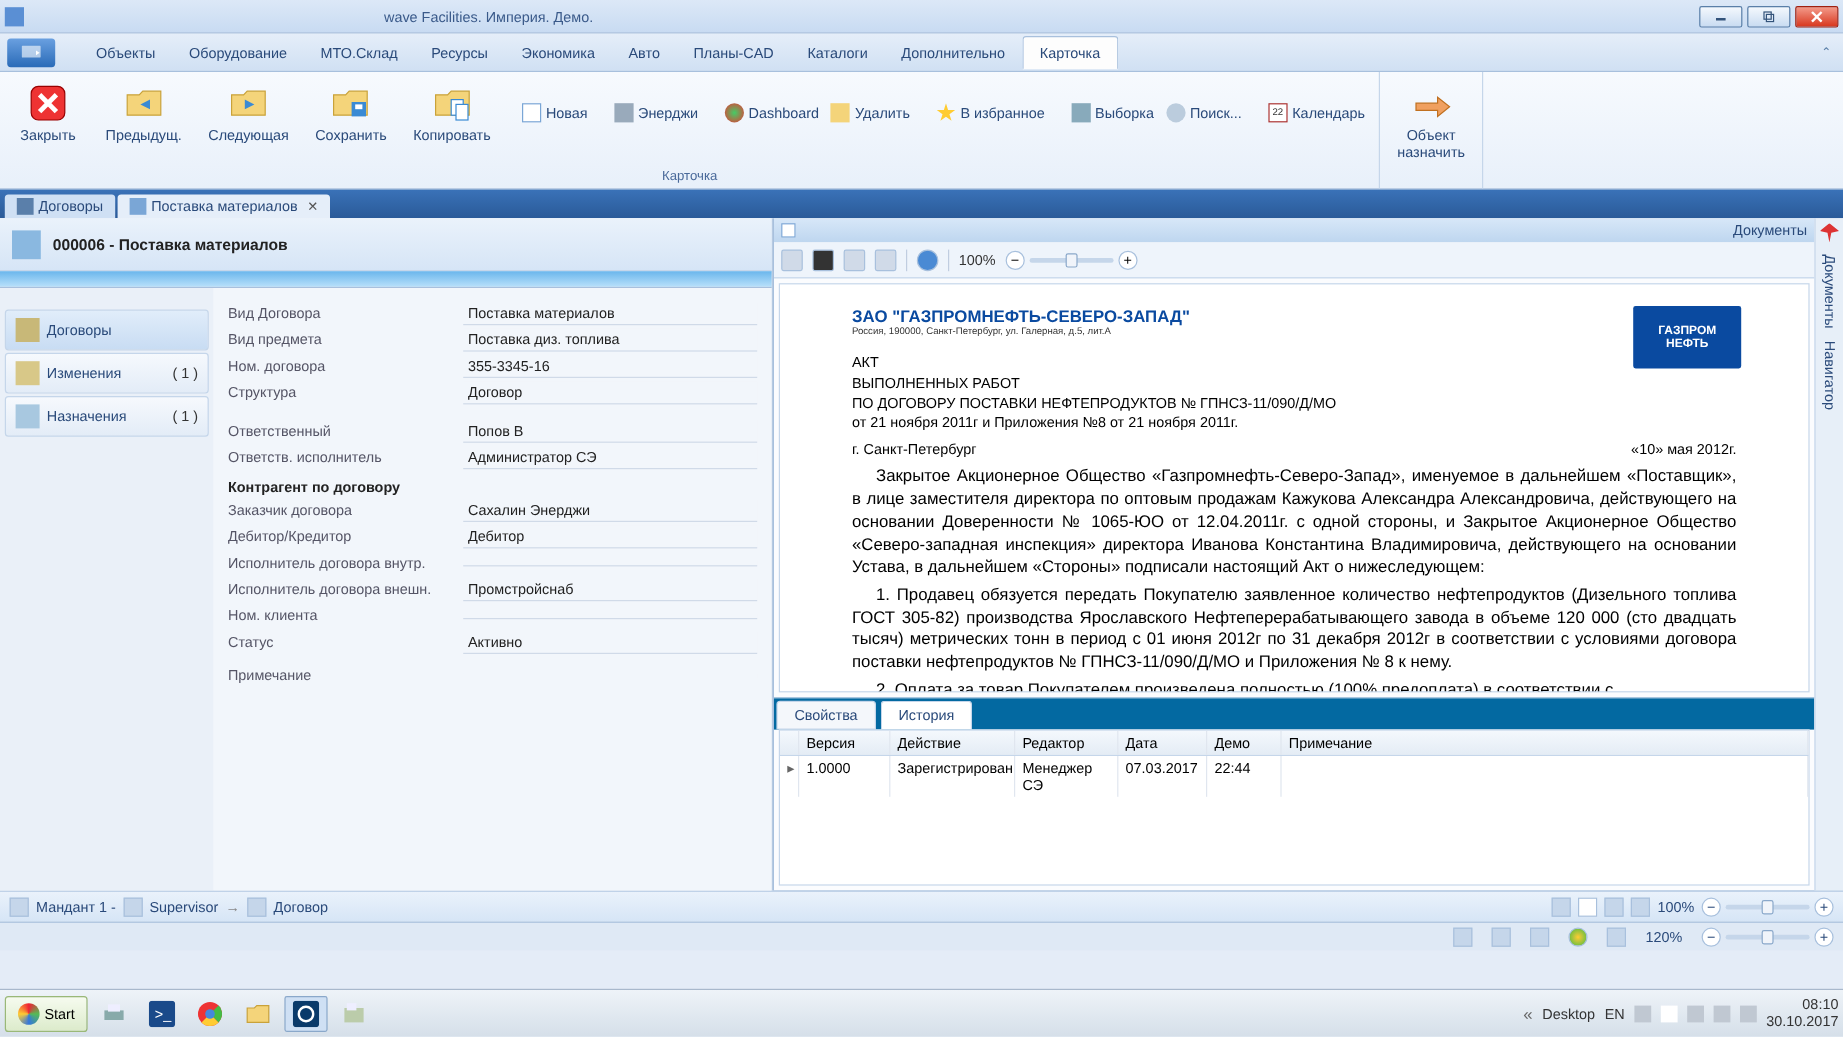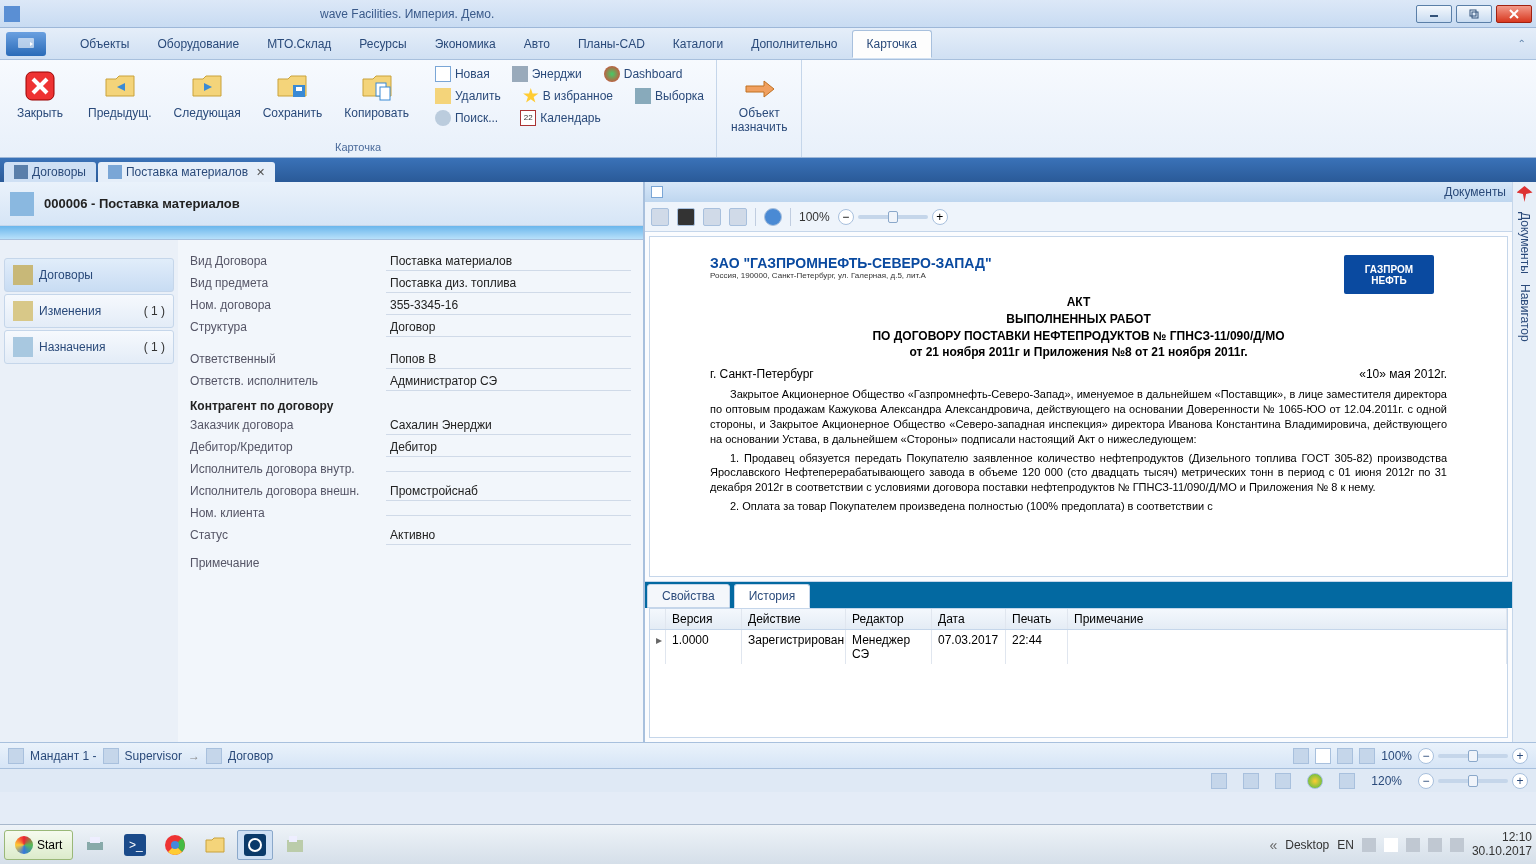--- a/index.html
+++ b/index.html
@@ -24,21 +24,21 @@
 
 
 .ribbon { height: 98px; background: linear-gradient(#f7fafe,#e8f0fa); border-bottom: 1px solid #9db7d8; display: flex; }
 .ribbon-group { border-right: 1px solid #c5d6ea; padding: 4px 8px; display:flex; flex-direction:column; }
 .ribbon-group .label { text-align: center; color: #4a6a9a; font-size: 11px; margin-top:auto; }
 .big-btns { display: flex; gap: 10px; }
 .big-btn { display: flex; flex-direction: column; align-items: center; gap: 2px; padding: 4px 6px; cursor: pointer; min-width:64px; }
 .big-btn .ico { width: 36px; height: 36px; display:flex; align-items:center; justify-content:center; }
 .big-btn .ico svg { width: 34px; height: 34px; }
 .big-btn span { color: #2a4a7a; }
-.small-btns { display: flex; flex-direction: column; gap: 2px; margin-left:6px; }
+.small-btns { display: flex; flex-direction: row; gap: 2px; margin-left:6px; }
 .small-row { display:flex; gap:14px; }
 .small-btn { display: flex; align-items: center; gap: 4px; padding: 2px 4px; cursor:pointer; }
 .small-btn .si { width: 16px; height: 16px; }
 .small-btn span { color: #2a4a7a; }
 
 
 .doctabs { height: 24px; background: linear-gradient(#3a72b8,#2a5a98); display: flex; align-items: flex-end; padding: 0 4px; }
 .doctab { background: #cfe0f4; padding: 3px 10px; border-radius: 3px 3px 0 0; margin-right: 2px; display:flex; align-items:center; gap:4px; color:#2a4a7a; cursor:pointer; }
 .doctab.active { background: #e5eef9; }
 .doctab .ti { width:14px; height:14px; }
@@ -70,26 +70,26 @@
 .preview-head .txt { margin-left:auto; }
 .preview-tools { height:30px; background:#eef4fb; border-bottom:1px solid #c5d6ea; display:flex; align-items:center; padding:0 6px; gap:8px; }
 .preview-tools .pt { width:18px; height:18px; background:#d0dae8; border:1px solid #a8c0dd; border-radius:2px; }
 .preview-tools .sep { width:1px; height:18px; background:#c0cde0; }
 .preview-tools .zoom { color:#333; }
 .zoom-ctrl { display:flex; align-items:center; gap:4px; }
 .zoom-ctrl .zb { width:16px;height:16px;border:1px solid #a8c0dd;border-radius:8px;display:flex;align-items:center;justify-content:center;background:#fff;}
 .zoom-ctrl .track { width:70px; height:4px; background:#c5d6ea; border-radius:2px; position:relative; }
 .zoom-ctrl .thumb { width:10px;height:12px;background:#f0f4fa;border:1px solid #8aa8ca;border-radius:2px;position:absolute;left:30px;top:-4px;}
 .doc-preview { flex:1; background:#fff; border:1px solid #c5d6ea; margin:4px; padding:18px 60px 10px 60px; overflow:hidden; font-family: "Times New Roman", serif; position:relative; }
-.doc-preview .logo { position:absolute; right:73px; top:18px; width:90px; height:39px; background:#0a4aa0; color:#fff; display:flex; align-items:center; justify-content:center; font-weight:bold; font-size:10px; border-radius:2px; }
+.doc-preview .logo { position:absolute; right:56px; top:18px; width:90px; height:52px; background:#0a4aa0; color:#fff; display:flex; align-items:center; justify-content:center; font-weight:bold; font-size:10px; border-radius:2px; }
 .doc-preview h2 { color:#0a4aa0; font-size:14px; font-weight:bold; }
 .doc-preview .addr { font-size:8px; color:#333; margin-bottom:14px;}
-.doc-preview .act { text-align:center; font-size:9px; font-weight:bold; line-height:1.4; }
+.doc-preview .act { text-align:left; font-size:9px; font-weight:normal; line-height:1.4; }
 .doc-preview .row2 { display:flex; justify-content:space-between; font-size:9px; margin:6px 0; }
-.doc-preview p { font-size:11px; text-align:justify; text-indent:20px; margin-bottom:4px; line-height:1.35; }
+.doc-preview p { font-size:14px; text-align:justify; text-indent:20px; margin-bottom:4px; line-height:1.35; }
 
 .sub-tabs { display:flex; background:#0369a1; border-top:1px solid #c5d6ea; }
 .sub-tab { padding:4px 14px; border:1px solid #c5d6ea; background:#f4f7fb; margin:2px 2px 0 2px; border-radius:3px 3px 0 0; color:#2a4a7a; cursor:pointer; }
 .sub-tab.sel { background:#fff; border-bottom:1px solid #fff; }
 
 .history-grid { height:130px; background:#fff; border:1px solid #c5d6ea; margin:0 4px 4px 4px; }
 .hg-head { display:flex; background:linear-gradient(#f4f8fd,#e4ecf5); border-bottom:1px solid #c5d6ea; }
 .hg-head div, .hg-row div { padding:3px 6px; border-right:1px solid #e0e6ef; }
 .hg-row { display:flex; }
 .c-marker{width:16px;text-align:center;color:#666;}
@@ -415,21 +415,21 @@
         <div class="sub-tab">Свойства</div>
         <div class="sub-tab sel">История</div>
       </div>
       <div class="history-grid">
         <div class="hg-head">
           <div class="c-marker"></div>
           <div class="c-ver">Версия</div>
           <div class="c-act">Действие</div>
           <div class="c-ed">Редактор</div>
           <div class="c-date">Дата</div>
-          <div class="c-time">Печать</div>
+          <div class="c-time">Демо</div>
           <div class="c-note">Примечание</div>
         </div>
         <div class="hg-row">
           <div class="c-marker">▸</div>
           <div class="c-ver">1.0000</div>
           <div class="c-act">Зарегистрирован</div>
           <div class="c-ed">Менеджер СЭ</div>
           <div class="c-date">07.03.2017</div>
           <div class="c-time">22:44</div>
           <div class="c-note"></div>
@@ -529,17 +529,17 @@
   <div class="tray">
     <span style="font-size:14px;color:#666;">«</span>
     <span>Desktop</span>
     <span>EN</span>
     <div class="ti"></div>
     <div class="ti" style="background:#fff;"></div>
     <div class="ti"></div>
     <div class="ti"></div>
     <div class="ti"></div>
     <div class="clock">
-      <div>12:10</div>
+      <div>08:10</div>
       <div>30.10.2017</div>
     </div>
   </div>
 </div>
 
 </body></html>

